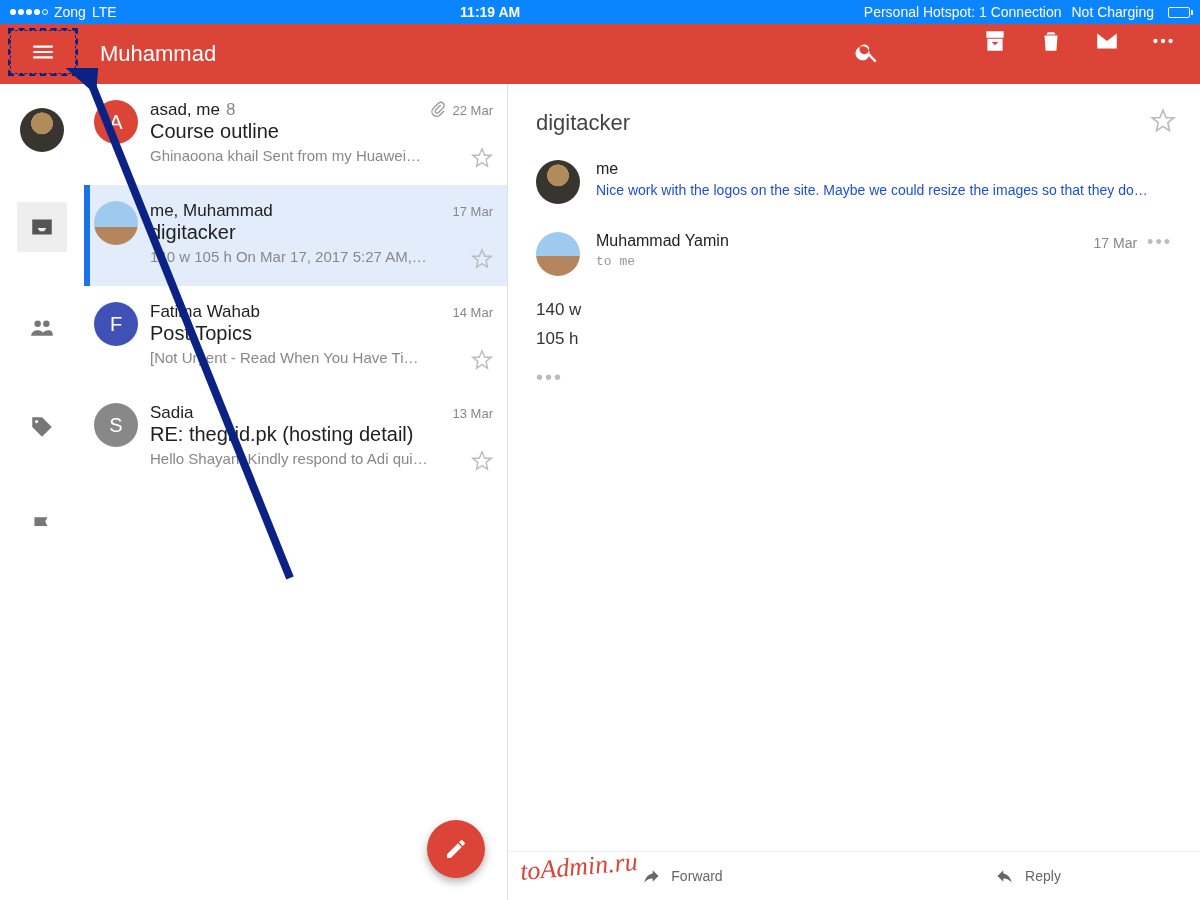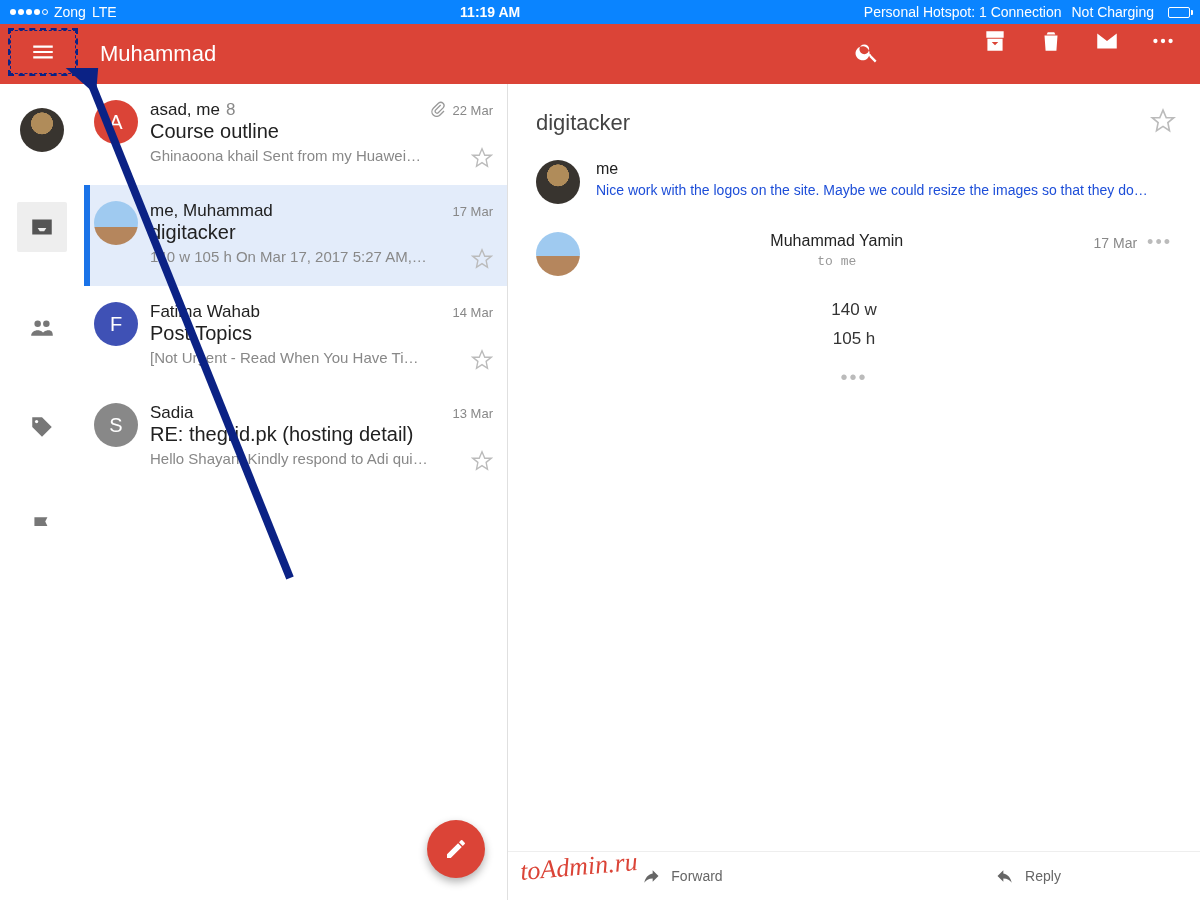--- a/index.html
+++ b/index.html
@@ -62,21 +62,21 @@
 .read-star { margin-left:auto; }
 .read-star svg { width:26px; height:26px; fill:none; stroke:#bbb; stroke-width:1.5; }
 
 .msg-collapsed { display:flex; gap:16px; padding:10px 20px 20px 28px; }
 .msg-av { width:44px; height:44px; border-radius:50%; background:#444 radial-gradient(circle at 50% 35%, #b08c5a 0 30%, #38342f 31% 100%); flex-shrink:0; }
 .msg-av.photo { background:linear-gradient(#9fcaf0 0 55%, #b5865d 55% 100%); }
 .msg-collapsed .msg-body { flex:1; }
 .msg-from { font-size:16px; color:#222; font-weight:500; }
 .msg-snippet { font-size:14px; color:#1d4ed8; margin-top:4px; white-space:nowrap; overflow:hidden; text-overflow:ellipsis; }
 
-.msg-expanded { padding:8px 28px 20px 28px;text-align:center; }
+.msg-expanded { padding:8px 28px 20px 28px; }
 .msg-exp-head { display:flex; gap:16px; align-items:flex-start; }
 .msg-meta { flex:1; }
 .msg-to { font-size:13px; color:#999; margin-top:4px;font-family:Liberation Mono, monospace; }
 .msg-date { color:#888; font-size:14px; display:flex; align-items:center; gap:10px; }
 .msg-date .dots { color:#bbb; font-size:18px; letter-spacing:2px; }
 .msg-text { margin-top:20px; color:#333; font-size:17px; line-height:1.7; }
 .msg-dots { margin-top:12px; color:#bbb; font-size:20px; letter-spacing:2px; }
 
 .read-footer { margin-top:auto; border-top:1px solid #eee; display:flex; }
 .footer-btn { flex:1; display:flex; flex-direction:column; align-items:center; justify-content:center; padding:14px 0 14px; color:#666; font-size:14px; gap:2px; }

